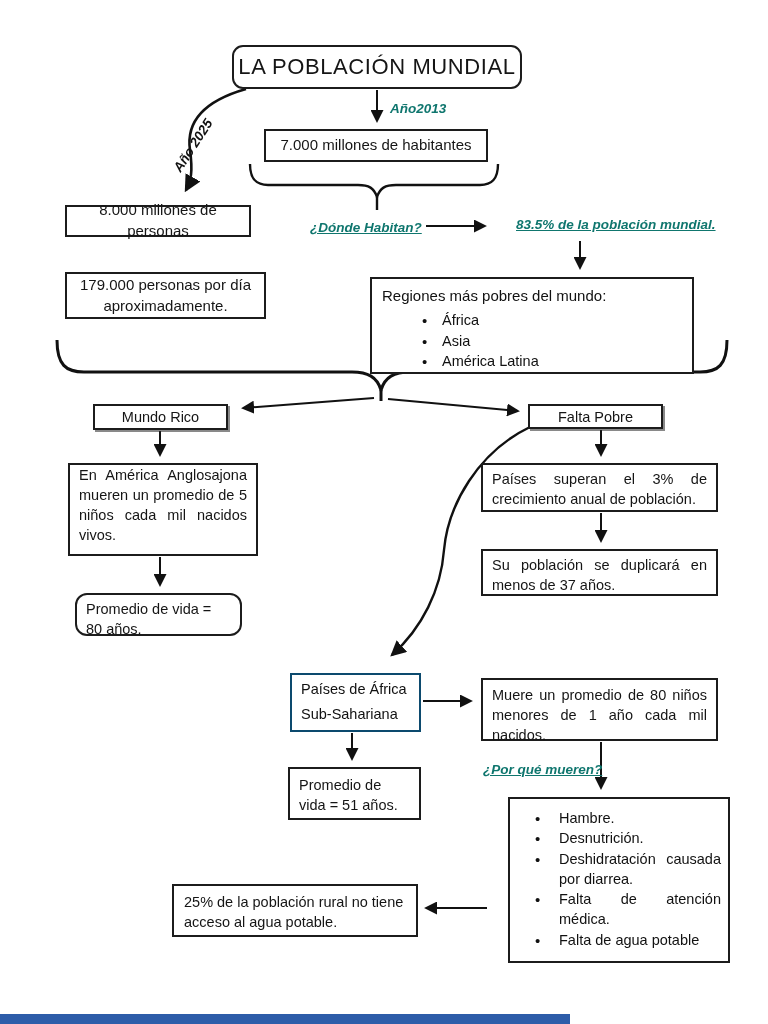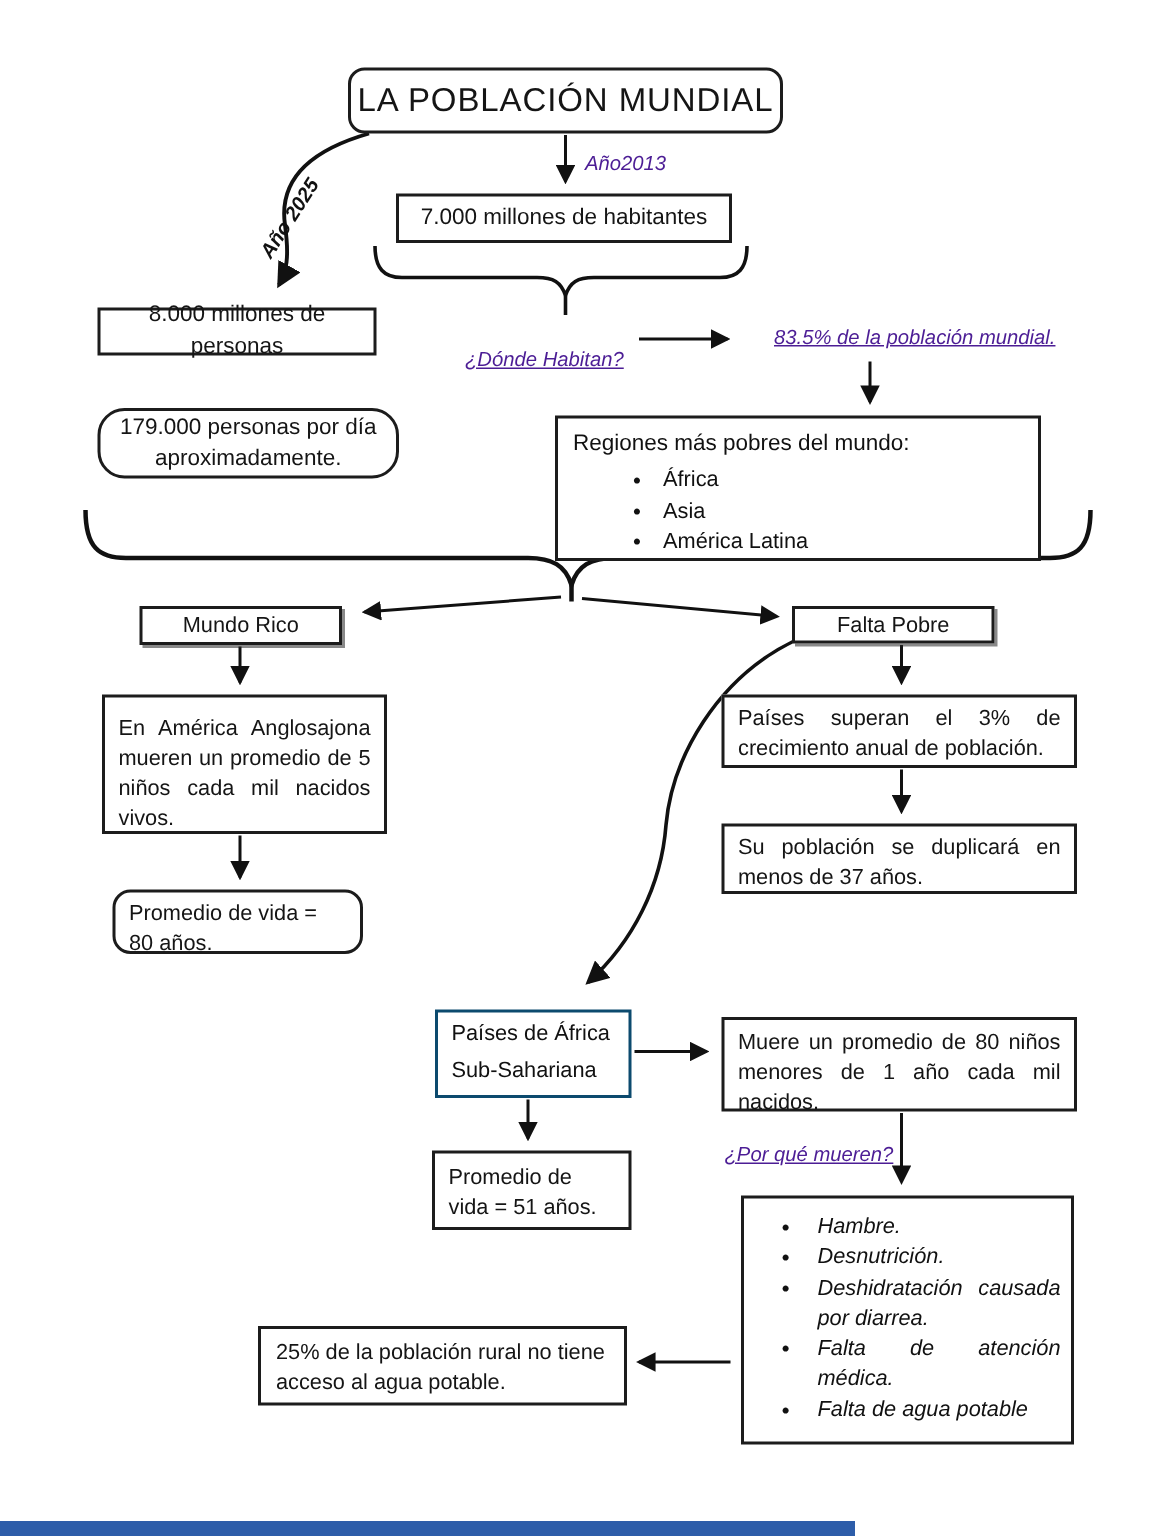--- a/index.html
+++ b/index.html
@@ -8,46 +8,46 @@
   .page {
     position: relative; width: 768px; height: 1024px;
     background: #ffffff; overflow: hidden;
   }
   svg.connectors { position: absolute; left: 0; top: 0; width: 768px; height: 1024px; }
   .box {
     position: absolute; border: 2px solid #1c1c1c; background: #ffffff;
     font-size: 14.5px; line-height: 1.38; color: #151515;
   }
   .box.center { display: flex; align-items: center; justify-content: center; text-align: center; }
-  .box.pad { padding: 11px 9px; }
+  .box.pad { padding: 0 9px; }
   .box.justify { text-align: justify; }
   .title-box {
     position: absolute; left: 232px; top: 45px; width: 290px; height: 44px;
     border: 2px solid #1c1c1c; border-radius: 11px; background: #fff;
     display: flex; align-items: center; justify-content: center;
     font-size: 22px; letter-spacing: 0.6px; color: #151515;
   }
   .ital-label {
-    position: absolute; font-style: italic; font-weight: normal; font-size: 13.5px; color: #4c1d95;
+    position: absolute; font-style: italic; font-weight: bold; font-size: 13.5px; color: #0f766e;
   }
   .ital-label.u { text-decoration: underline; }
   .rot-label {
     position: absolute; left: 148px; top: 138px; width: 90px;
     font-style: italic; font-weight: bold; font-size: 13.5px;
     transform: rotate(-57deg); transform-origin: center center; text-align: center;
   }
   .shadowed { box-shadow: 2px 2px 0 rgba(40,40,40,0.55); }
   ul.blist { list-style: none; }
   ul.blist li { position: relative; padding-left: 26px; }
   ul.blist li::before { content: "•"; position: absolute; left: 6px; font-size: 15px; }
   .regiones-box { position: absolute; left: 370px; top: 277px; width: 324px; height: 97px;
     border: 2px solid #1c1c1c; background: #fff; padding: 8px 10px; font-size: 15px; }
   .regiones-box ul { margin-top: 6px; margin-left: 34px; font-size: 14.5px; line-height: 1.42; }
-  .causas-box { position: absolute; left: 494px; top: 797px; width: 222px; height: 166px;
-    border: 2px solid #1c1c1c; background: #fff; padding: 9px 7px; font-style: italic; }
+  .causas-box { position: absolute; left: 508px; top: 797px; width: 222px; height: 166px;
+    border: 2px solid #1c1c1c; background: #fff; padding: 9px 7px; }
   .causas-box ul { margin-left: 14px; font-size: 14.5px; line-height: 1.4; }
   .causas-box ul li { text-align: justify; padding-left: 28px; }
   .causas-box ul li::before { left: 4px; }
   .two-line-box { position: absolute; left: 290px; top: 673px; width: 131px; height: 59px;
     border: 2px solid #0c4a6e; background: #fff; padding: 6px 9px; font-size: 14.5px; }
   .two-line-box .l2 { margin-top: 9px; }
   .accent-bar { position: absolute; left: 0; top: 1014px; width: 570px; height: 10px; background: #2d5da9; }
 </style>
 </head>
 <body>
@@ -88,23 +88,23 @@
   </div>
 
   <div class="ital-label" style="left:390px; top:101px;">Año2013</div>
 
   <div class="box center" style="left:264px; top:129px; width:224px; height:33px; font-size:15px;">7.000 millones de habitantes</div>
 
   <div class="rot-label">Año 2025</div>
 
   <div class="box center" style="left:65px; top:205px; width:186px; height:32px; font-size:15px;">8.000 millones de personas</div>
 
-  <div class="box center" style="left:65px; top:272px; width:201px; height:47px; font-size:15px; padding:2px 6px;border-radius:18px;">179.000 personas por día aproximadamente.</div>
+  <div class="box center" style="left:65px; top:272px; width:201px; height:47px; font-size:15px; padding:2px 6px;">179.000 personas por día aproximadamente.</div>
 
-  <div class="ital-label u" style="left:310px; top:232px;">¿Dónde Habitan?</div>
+  <div class="ital-label u" style="left:310px; top:220px;">¿Dónde Habitan?</div>
 
   <div class="ital-label u" style="left:516px; top:217px;">83.5% de la población mundial.</div>
 
   <div class="regiones-box">
     <div>Regiones más pobres del mundo:</div>
     <ul class="blist">
       <li>África</li>
       <li>Asia</li>
       <li>América Latina</li>
     </ul>

